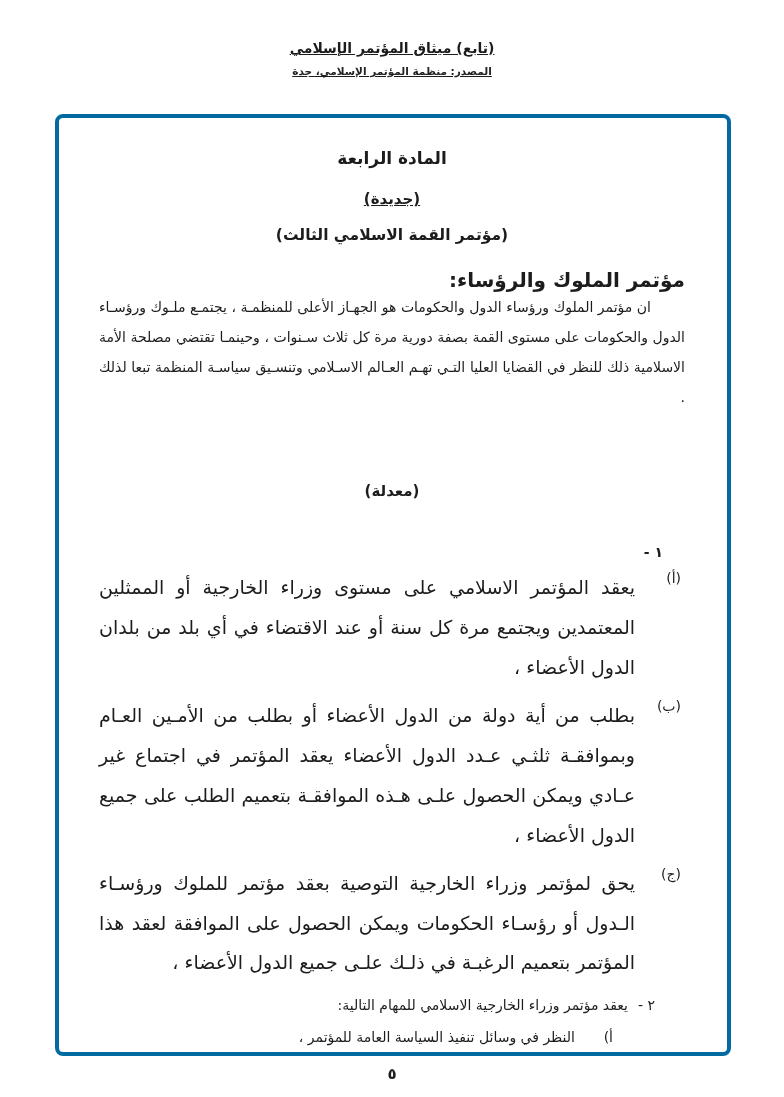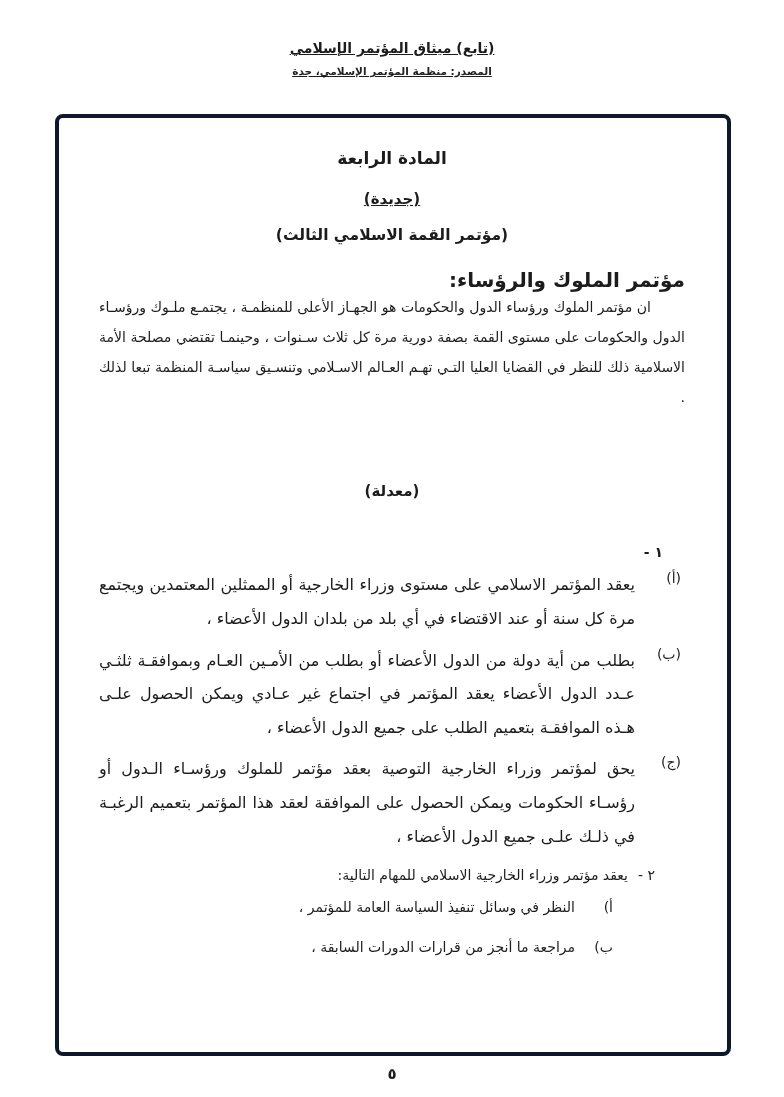--- a/index.html
+++ b/index.html
@@ -29,21 +29,21 @@
     font-weight: bold;
     margin-top: 9px;
     color: #222;
   }
   .frame {
     position: absolute;
     left: 55px;
     top: 114px;
     width: 676px;
     height: 942px;
-    border: 4px solid #0f172a;
+    border: 4px solid #0369a1;
     border-radius: 8px;
     background: #ffffff;
     padding: 22px 42px 10px 40px;
     overflow: hidden;
   }
   .center { text-align: center; }
   .art-title {
     font-size: 17px;
     font-weight: bold;
     margin-top: 8px;
@@ -86,21 +86,21 @@
     margin-right: 4px;
   }
   .item .marker {
     flex: 0 0 34px;
     font-size: 14px;
     padding-top: 2px;
     text-align: right;
   }
   .item .itext {
     flex: 1;
-    font-size: 16px;
+    font-size: 19px;
     line-height: 2.1;
     text-align: justify;
   }
   .clause2-line {
     display: flex;
     gap: 10px;
     margin: 14px 30px 0 0;
     font-size: 14px;
   }
   .clause2-line .marker { font-weight: normal; }

